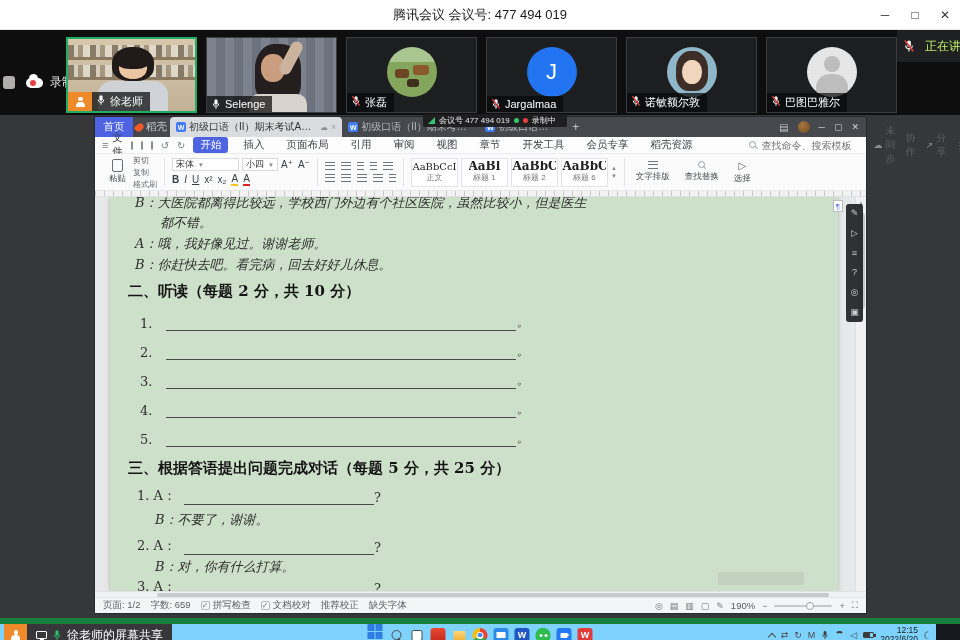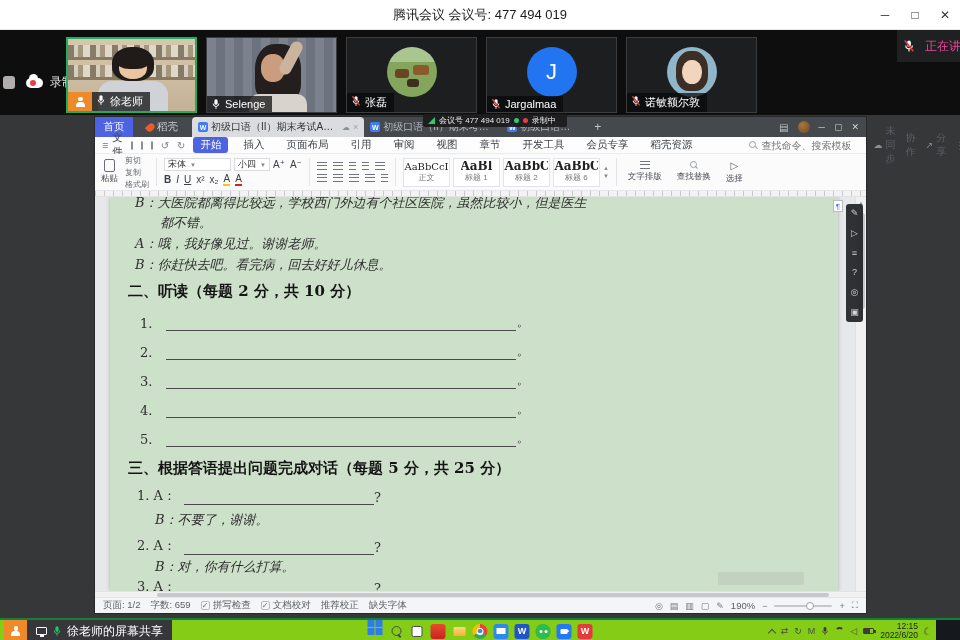--- a/index.html
+++ b/index.html
@@ -63,37 +63,37 @@
   .av-woman { background:#8fb6c9; }
   .av-woman .hair { position:absolute; left:9px; top:4px; width:32px; height:40px; background:#3c2e26; border-radius:45% 45% 38% 38%; }
   .av-woman .face { position:absolute; left:15px; top:13px; width:20px; height:24px; background:#f2d5bd; border-radius:48%; }
   .av-ph { background:#e6e6e6; }
   .av-ph::before { content:""; position:absolute; left:17px; top:9px; width:16px; height:16px; background:#bdbdbd; border-radius:50%; }
   .av-ph::after { content:""; position:absolute; left:9px; top:27px; width:32px; height:20px; background:#bdbdbd; border-radius:14px 14px 0 0; }
 
   
   #speaking { right:0; top:30px; width:63px; height:32px; background:#1f2022; display:flex; align-items:center; gap:5px; padding-left:6px; overflow:hidden; }
   #speaking .sep { width:1px; height:16px; background:#47484b; }
-  #speaking .txt { font-size:12px; color:#ec4899; white-space:nowrap; }
+  #speaking .txt { font-size:12px; color:#bef264; white-space:nowrap; }
 
   
   #share { left:0; top:115px; width:960px; height:503px; background:#353739; }
 
   
   #mini-over { left:423px; top:114px; width:144px; height:13px; background:rgba(28,28,30,.95); border-radius:2px; display:flex; align-items:center; gap:4px; padding:0 5px; z-index:40; }
   #mini-over .sig { width:7px; height:7px; background:conic-gradient(from 180deg at 0% 100%, #35c76f 0 90deg, transparent 0); clip-path:polygon(0 100%,100% 0,100% 100%); background:#35c76f; }
   #mini-over .t { font-size:8px; color:#e8e8e8; white-space:nowrap; }
   #mini-over .dotg { width:5px; height:5px; border-radius:50%; background:#35c76f; }
   #mini-over .dotr { width:5px; height:5px; border-radius:50%; background:#e64040; }
 
   
   #wps { left:95px; top:117px; width:771px; height:496px; background:#fff; display:flex; flex-direction:column; box-shadow:0 0 0 1px #26282a; }
   .wtabbar { height:20px; background:#45484c; display:flex; align-items:center; flex:none; }
   .home { width:38px; height:20px; background:#4d63e2; color:#fff; font-size:10.5px; display:flex; align-items:center; justify-content:center; }
-  .docer { display:flex; align-items:center; gap:3px; padding:0 14px; color:#c8cbd1; font-size:10.5px; }
+  .docer { display:flex; align-items:center; gap:3px; padding:0 3px; color:#c8cbd1; font-size:10.5px; }
   .flame { width:7px; height:9px; background:#f05a28; border-radius:50% 50% 50% 0; transform:rotate(45deg); }
   .dtab { height:20px; display:flex; align-items:center; gap:3px; padding:0 6px; font-size:10px; color:#b6bac1; }
   .dtab.active { background:#dadcdf; color:#333; border-radius:4px 4px 0 0; }
   .dtab .wico { width:10px; height:10px; background:#3f7bf5; border-radius:2px; color:#fff; font-size:7px; font-weight:bold; display:flex; align-items:center; justify-content:center; flex:none; }
   .dtab .lbl { max-width:128px; overflow:hidden; white-space:nowrap; text-overflow:ellipsis; }
   .dtab.t2 .lbl { max-width:112px; } .dtab.t3 .lbl { max-width:58px; }
   .dtab .cl { font-size:9px; color:#9b9ea5; }
   .dtab .cloudy { font-size:8px; color:#8a8e95; }
   .plus { color:#c2c5cb; font-size:12px; padding:0 10px; }
   .wtab-right { margin-left:auto; display:flex; align-items:center; gap:9px; padding-right:7px; color:#cfd2d6; }
@@ -113,21 +113,21 @@
   .mag::after { content:""; position:absolute; left:5.5px; top:5.5px; width:3px; height:1px; background:#9aa0a8; transform:rotate(45deg); }
   .msearch input { border:none; outline:none; font-size:10px; width:104px; color:#555; background:transparent; }
   .mright { margin-left:auto; display:flex; align-items:center; gap:9px; font-size:10px; color:#5b5f66; }
   .mright .cl { font-size:9px; color:#8a8e95; }
   .chev { width:6px; height:6px; border-left:1px solid #777; border-top:1px solid #777; transform:rotate(45deg); margin-top:3px; }
   .vdots { color:#777; }
 
   .wtoolbar { height:37px; background:#fbfbfc; border-bottom:1px solid #e6e7ea; display:flex; align-items:stretch; padding:2px 6px; gap:7px; flex:none; }
   .tsep { width:1px; background:#e4e5e8; margin:2px 0; }
   .grp { display:flex; align-items:center; gap:5px; }
-  .pastebox { display:flex; flex-direction:column; align-items:center; justify-content:center; gap:1px; }
+  .pastebox { display:flex; flex-direction:column; align-items:center; justify-content:center; gap:1px;margin-left:8px; }
   .clip { width:11px; height:13px; border:1px solid #6a6e76; border-radius:2px; }
   .smalllbl { font-size:8.5px; color:#4a4e55; }
   .cutcol { display:flex; flex-direction:column; justify-content:center; gap:1px; font-size:8px; color:#6a6e76; }
   .fontcol { display:flex; flex-direction:column; justify-content:center; gap:2px; }
   .fontrow { display:flex; gap:3px; }
   .selbox { border:1px solid #d9dbde; background:#fff; font-size:9px; color:#333; padding:0 3px; height:13px; display:flex; align-items:center; gap:4px; }
   .selbox .dn { font-size:6px; color:#888; }
   .fmtrow { display:flex; gap:5px; font-size:10px; color:#3c4046; align-items:center; }
   .fmtrow .bb { font-weight:bold; } .fmtrow .ii { font-style:italic; } .fmtrow .uu { text-decoration:underline; }
   .fmtrow .hl { border-bottom:2px solid #f5c518; } .fmtrow .fc { border-bottom:2px solid #d22; }
@@ -169,21 +169,21 @@
   .sright { margin-left:auto; display:flex; align-items:center; gap:7px; }
   .sright .g { font-size:9px; color:#72767d; }
   .slider { position:relative; width:58px; height:2px; background:#c5c7ca; border-radius:1px; }
   .knob { position:absolute; left:32px; top:-3px; width:8px; height:8px; border:1px solid #9a9ea5; border-radius:50%; background:#fff; }
 
   
   #anno { left:846px; top:204px; width:17px; height:118px; background:rgba(32,33,36,.92); border-radius:3px; display:flex; flex-direction:column; align-items:center; justify-content:space-around; z-index:50; }
   #anno span { color:#cfd2d6; font-size:9px; line-height:9px; }
 
   
-  #taskbar { left:0; top:618px; width:960px; height:22px; background:#84cc16; border-top:2px solid #15803d; }
+  #taskbar { left:0; top:618px; width:960px; height:22px; background:#7dd3fc; border-top:6px solid #15803d; }
   .sharebar { position:absolute; left:4px; top:0; height:22px; display:flex; align-items:stretch; }
   .shareorange { width:23px; background:#ef8a2b; display:flex; align-items:center; justify-content:center; }
   .sharedark { background:#37373b; display:flex; align-items:center; gap:5px; padding:0 9px; }
   .monitor { width:11px; height:8px; border:1px solid #fff; border-radius:1px; position:relative; }
   .monitor::after { content:""; position:absolute; left:3px; bottom:-3px; width:4px; height:2px; background:#fff; }
   .sharedark .t { color:#fff; font-size:12px; white-space:nowrap; }
   .winicons { position:absolute; left:50%; top:0; transform:translateX(-50%); height:22px; display:flex; align-items:center; gap:6px; }
   .wi { width:15px; height:15px; display:flex; align-items:center; justify-content:center; border-radius:3px; font-size:9px; color:#fff; flex:none; }
   .wi-start2 { position:absolute; left:8px; top:0; width:7px; height:7px; background:#2f7de1; box-shadow:0 8px 0 #2f7de1; }
   .wi-search { position:relative; } .wi-search::before { content:""; width:8px; height:8px; border:1.5px solid #4a4a4a; border-radius:50%; } .wi-search::after { content:""; position:absolute; right:2px; bottom:2px; width:4px; height:1.5px; background:#4a4a4a; transform:rotate(45deg); }
@@ -313,20 +313,32 @@
         <svg class="mic" viewBox="0 0 12 15" width="10" height="12">
             <rect x="4" y="1.5" width="4" height="7" rx="2"></rect>
             <path class="arc" d="M2.5 7a3.5 3.5 0 0 0 7 0"></path>
             <line class="st" x1="6" y1="10.5" x2="6" y2="13.5"></line>
             <line class="slash" x1="1.5" y1="1.5" x2="10.5" y2="13"></line>
           </svg>
         <span class="nm">诺敏额尔敦</span>
       </div>
     </div>
 
+    <div class="tile muted">
+      <div class="avatar-circle av-ph"></div>
+      <div class="nameplate">
+        <svg class="mic" viewBox="0 0 12 15" width="10" height="12">
+            <rect x="4" y="1.5" width="4" height="7" rx="2"></rect>
+            <path class="arc" d="M2.5 7a3.5 3.5 0 0 0 7 0"></path>
+            <line class="st" x1="6" y1="10.5" x2="6" y2="13.5"></line>
+            <line class="slash" x1="1.5" y1="1.5" x2="10.5" y2="13"></line>
+          </svg>
+        <span class="nm">巴图巴雅尔</span>
+      </div>
+    </div>
   </div>
 </div>
 
 <div class="abs muted" id="speaking">
   <svg class="mic" viewBox="0 0 12 15" width="12" height="14">
       <rect x="4" y="1.5" width="4" height="7" rx="2"></rect>
       <path class="arc" d="M2.5 7a3.5 3.5 0 0 0 7 0"></path>
       <line class="st" x1="6" y1="10.5" x2="6" y2="13.5"></line>
       <line class="slash" x1="1.5" y1="1.5" x2="10.5" y2="13"></line>
     </svg>

